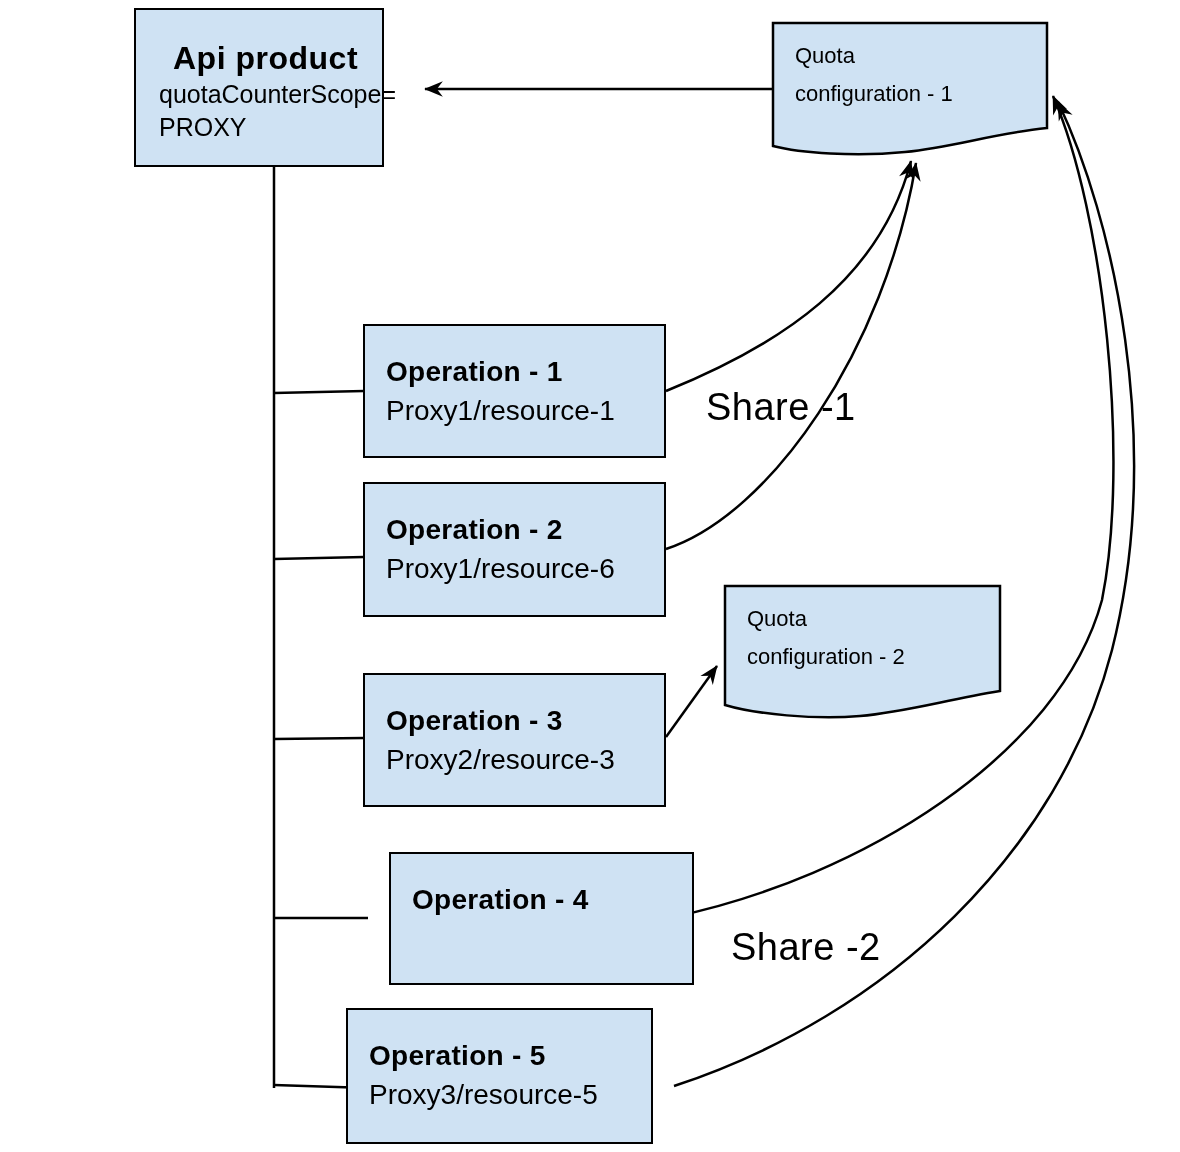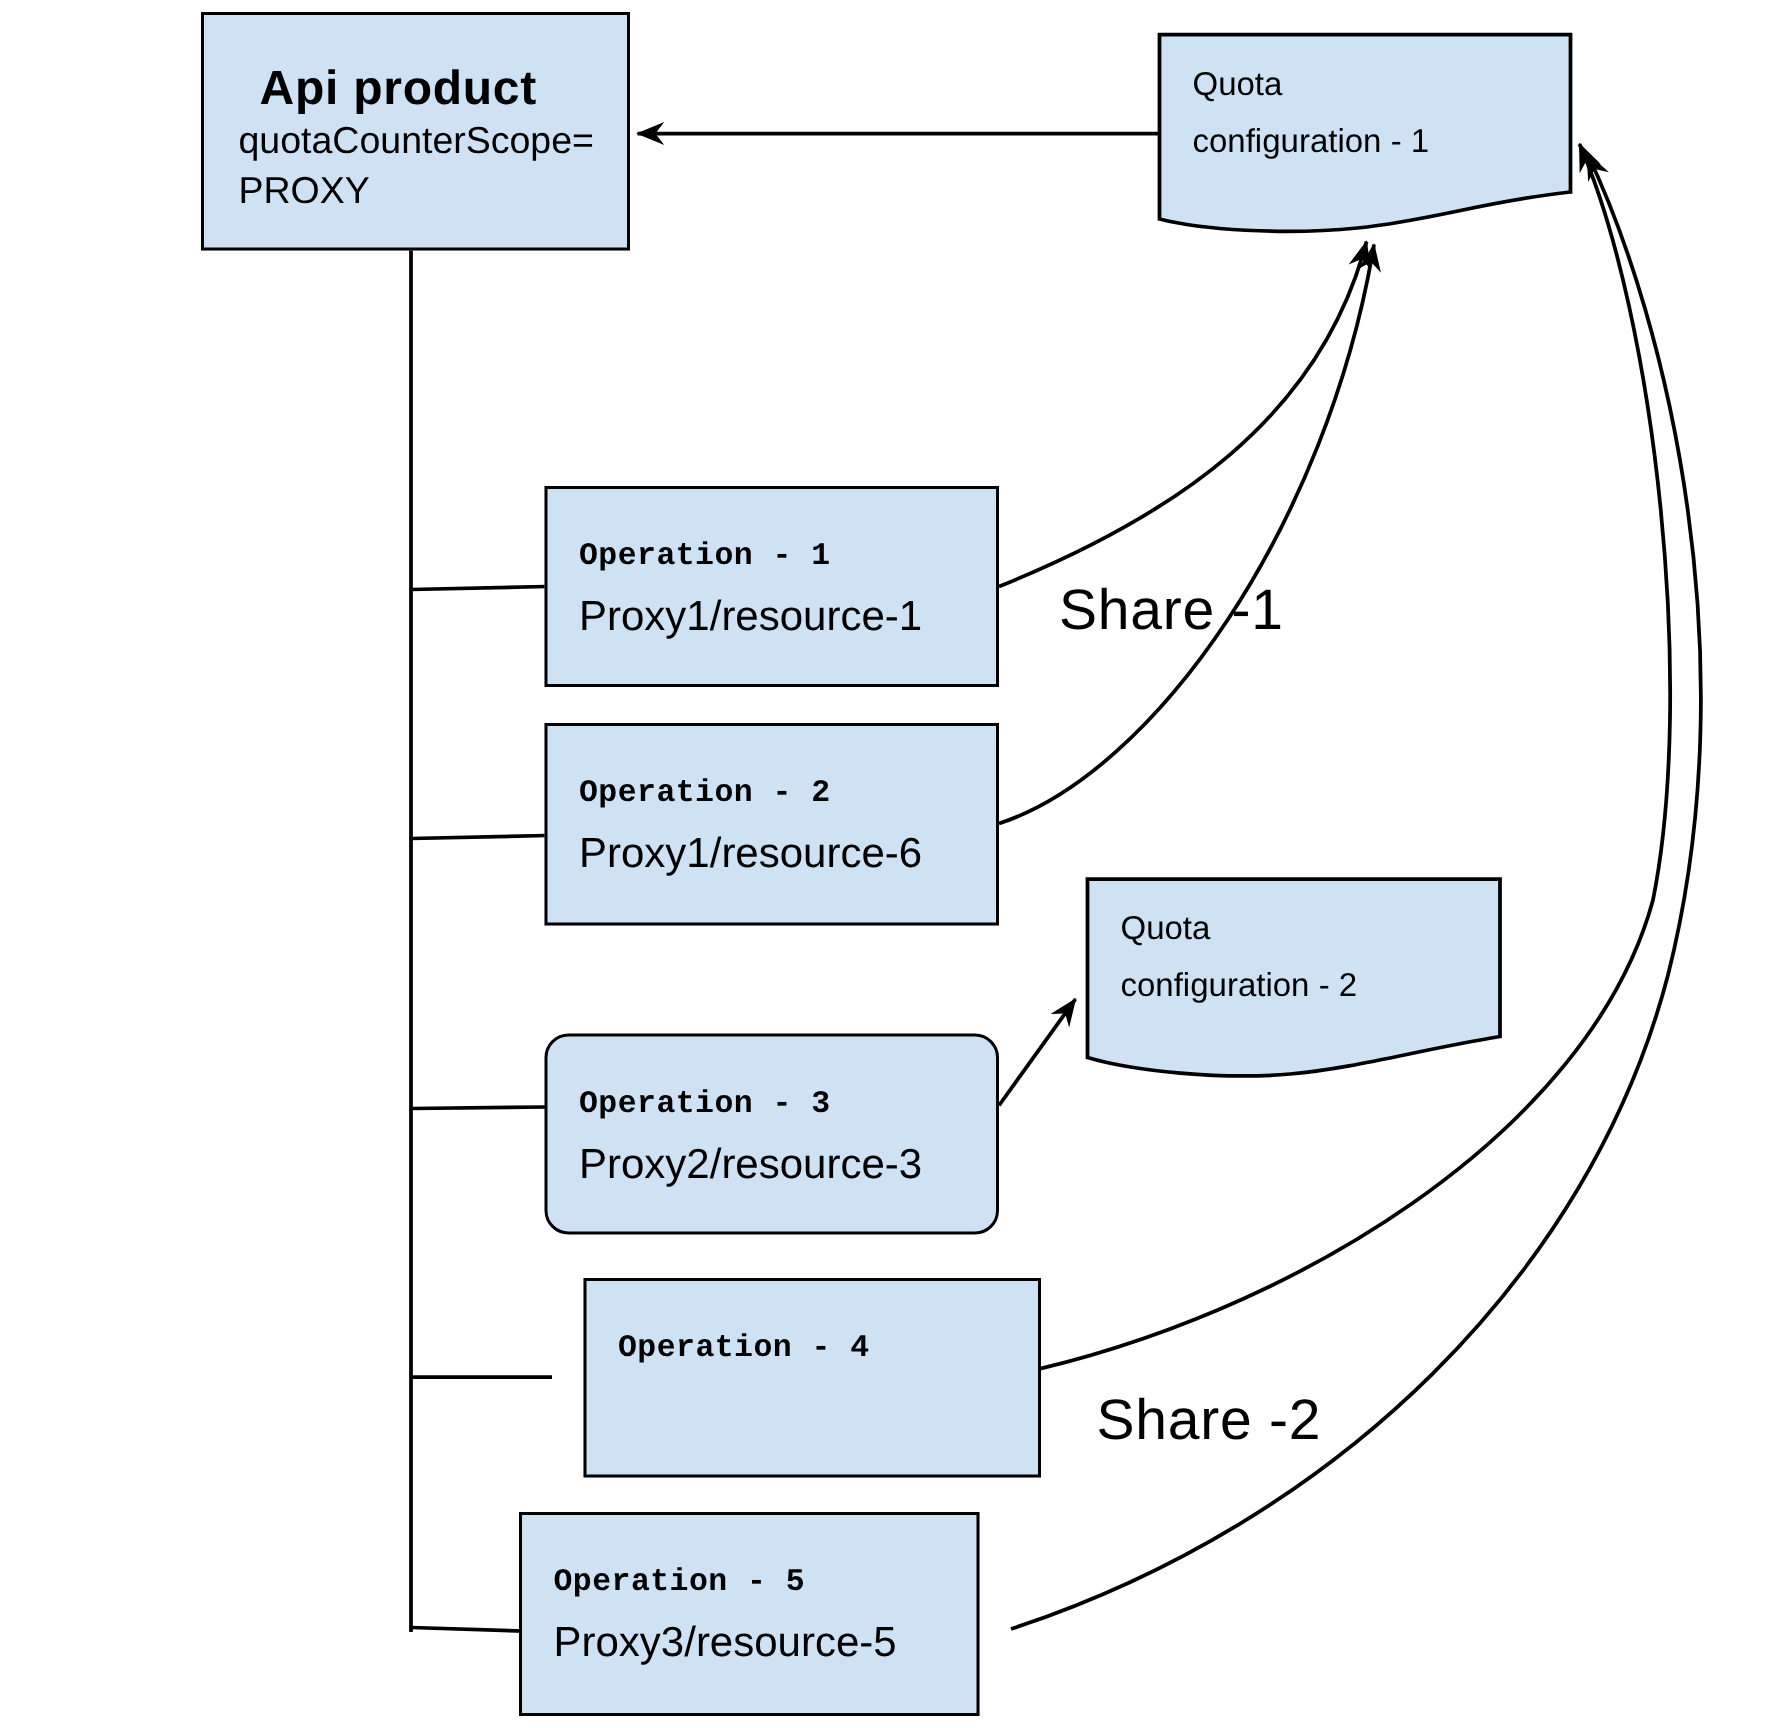--- a/index.html
+++ b/index.html
@@ -2,30 +2,30 @@
 <html><head>
 <meta charset="utf-8">
 <style>
   html,body{margin:0;padding:0;background:#fff;}
   body{width:1180px;height:1152px;position:relative;overflow:hidden;
        font-family:"Liberation Sans",sans-serif;color:#000;}
   #canvas{position:absolute;left:0;top:0;width:1180px;height:1152px;}
   svg#connector-layer{position:absolute;left:0;top:0;}
   .shape-box{position:absolute;background:#cfe2f3;border:2.5px solid #000;box-sizing:border-box;}
   
-  #api-box{left:134px;top:8px;width:286px;height:159px;padding:28px 0 0 23px;}
+  #api-box{left:134px;top:8px;width:250px;height:159px;padding:28px 0 0 23px;}
   #api-box .title{font-weight:bold;font-size:32px;line-height:40px;margin-left:14px;letter-spacing:.5px;}
   #api-box .attr{font-size:25px;line-height:33px;}
   
   .op{width:303px;height:134px;padding:26px 0 0 21px;}
-  .op .t{font-weight:bold;font-size:21px;line-height:39px;letter-spacing:.3px;font-family:Liberation Mono, monospace;}
+  .op .t{font-weight:bold;font-size:28px;line-height:39px;letter-spacing:.3px;}
   .op .s{font-size:28px;line-height:39px;}
   #op1{left:363px;top:324px;}
   #op2{left:363px;top:482px;height:135px;}
-  #op3{left:363px;top:689px;border-radius:16px;}
+  #op3{left:363px;top:673px;}
   #op4{left:367px;top:852px;width:305px;height:133px;margin-left:22px;}
   #op5{left:346px;top:1008px;width:307px;height:136px;}
   
   .doc-label{position:absolute;font-size:22px;line-height:38px;}
   #qc1-label{left:795px;top:37px;}
   #qc2-label{left:747px;top:600px;}
   
   .share-label{position:absolute;font-size:38px;letter-spacing:.5px;}
   #share1{left:706px;top:386px;}
   #share2{left:731px;top:926px;}

